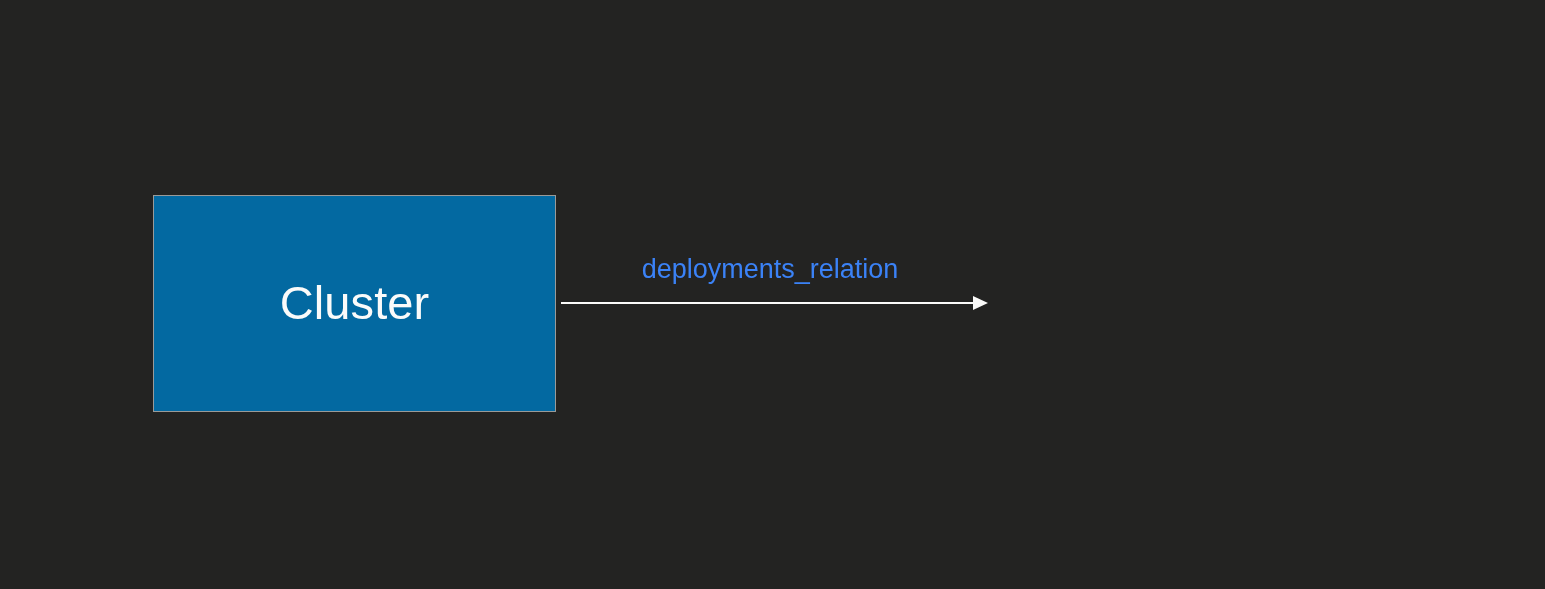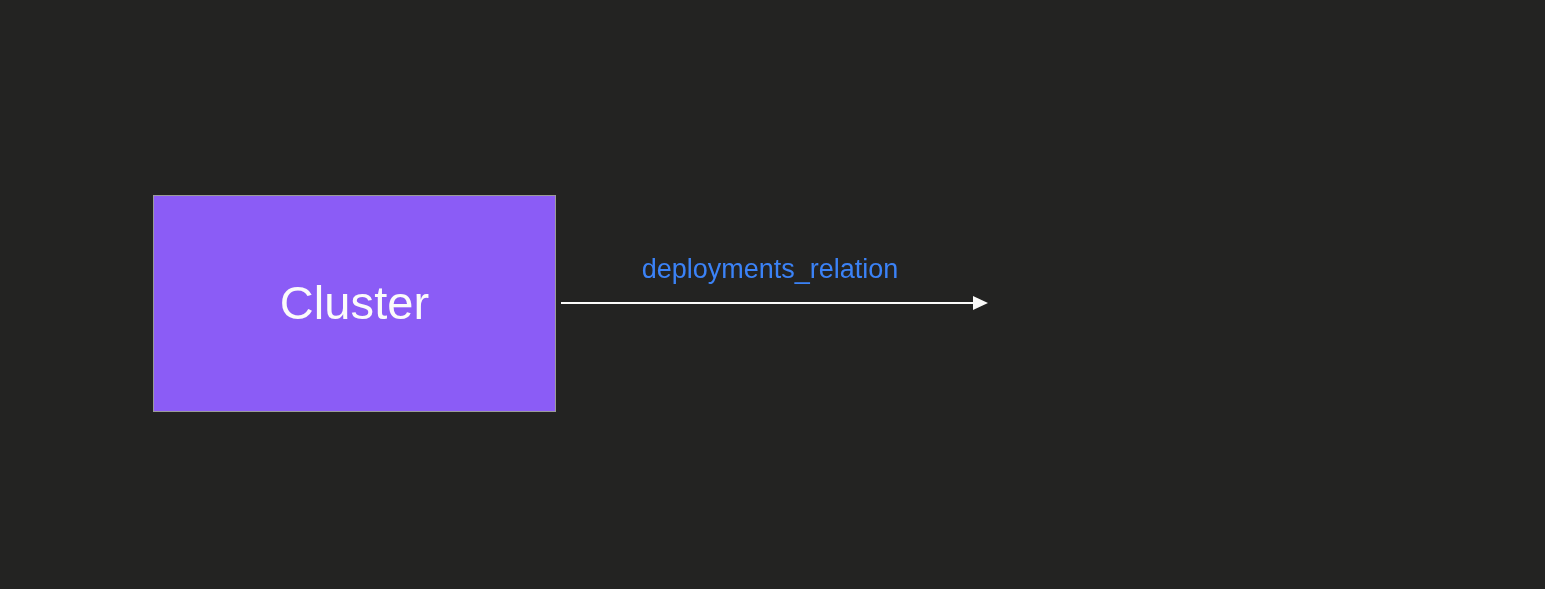--- a/index.html
+++ b/index.html
@@ -15,21 +15,21 @@
   #canvas {
     position: relative;
     width: 1545px;
     height: 589px;
     background: #232322;
     overflow: hidden;
   }
   .node {
     position: absolute;
     box-sizing: border-box;
-    background: #8b5cf6;
+    background: #0369a1;
     border: 1.6px solid #9a9a98;
     display: flex;
     align-items: center;
     justify-content: center;
   }
   .node-label {
     color: #fbfbfa;
     font-family: "Liberation Sans", sans-serif;
     font-weight: 400;
     letter-spacing: 0.1px;

